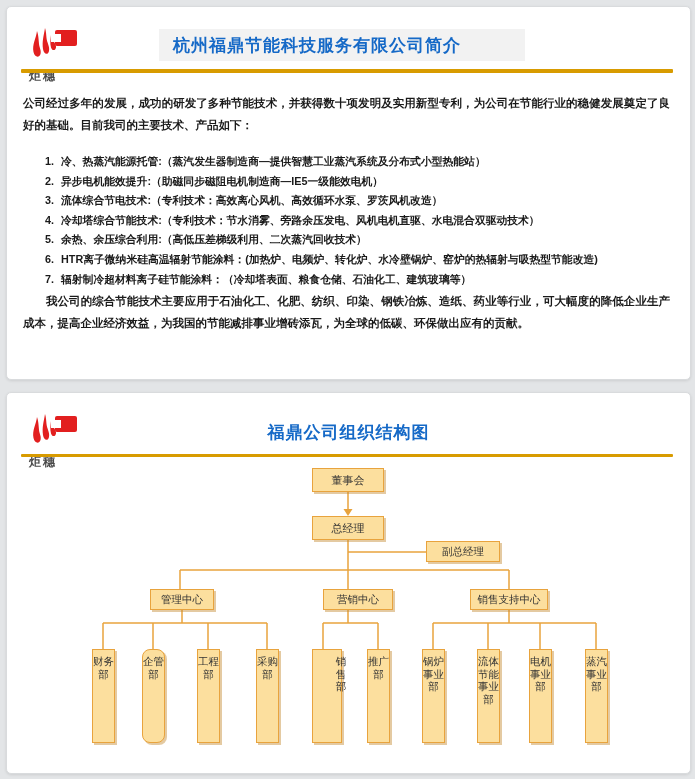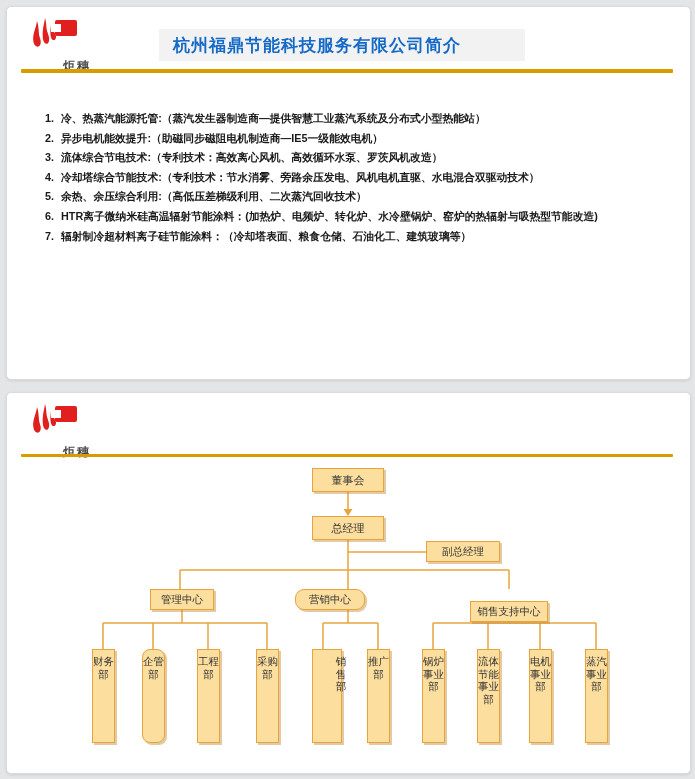--- a/index.html
+++ b/index.html
@@ -15,21 +15,21 @@
     position:absolute;left:6px;width:683px;
     background:#ffffff;
     border:1px solid #d9dbdd;
     border-radius:5px;
     box-shadow:0 1px 3px rgba(0,0,0,.10);
   }
   #card1{top:6px;height:372px;}
   #card2{top:392px;height:380px;}
 
   
-  .logo{position:absolute;left:22px;top:10px;width:62px;text-align:right;}
+  .logo{position:absolute;left:22px;top:20px;width:62px;text-align:left;}
   .logo svg{display:block;}
   .logo .logo-text{font-size:12px;font-weight:700;color:#4a4a4a;letter-spacing:2px;margin-top:1px;}
   .title-box{
     position:absolute;left:152px;top:22px;width:366px;height:32px;
     background:#f2f2f2;display:flex;align-items:center;
   }
   .title-box .ttl{font-size:17px;font-weight:700;color:#1569c7;padding-left:14px;letter-spacing:1px;text-align:center;}
   .center-title{
     position:absolute;left:0;top:28px;width:100%;text-align:center;
     font-size:17px;font-weight:700;color:#1569c7;letter-spacing:1px;
@@ -95,44 +95,47 @@
     <div class="logo-text">炬穗</div>
   </div>
 
   <div class="title-box">
     <div class="ttl">杭州福鼎节能科技服务有限公司简介</div>
   </div>
 
   <div class="gold-line"></div>
 
   <div class="content">
+    <p class="para">公司经过多年的发展，成功的研发了多种节能技术，并获得数十项发明及实用新型专利，为公司在节能行业的稳健发展奠定了良好的基础。目前我司的主要技术、产品如下：</p>
     <ol class="tech-list">
       <li>冷、热蒸汽能源托管:（蒸汽发生器制造商—提供智慧工业蒸汽系统及分布式小型热能站）</li>
       <li>异步电机能效提升:（助磁同步磁阻电机制造商—IE5一级能效电机）</li>
       <li>流体综合节电技术:（专利技术：高效离心风机、高效循环水泵、罗茨风机改造）</li>
       <li>冷却塔综合节能技术:（专利技术：节水消雾、旁路余压发电、风机电机直驱、水电混合双驱动技术）</li>
       <li>余热、余压综合利用:（高低压差梯级利用、二次蒸汽回收技术）</li>
       <li>HTR离子微纳米硅高温辐射节能涂料：(加热炉、电频炉、转化炉、水冷壁锅炉、窑炉的热辐射与吸热型节能改造)</li>
       <li>辐射制冷超材料离子硅节能涂料：（冷却塔表面、粮食仓储、石油化工、建筑玻璃等）</li>
     </ol>
+    <p class="para indent">我公司的综合节能技术主要应用于石油化工、化肥、纺织、印染、钢铁冶炼、造纸、药业等行业，可大幅度的降低企业生产成本，提高企业经济效益，为我国的节能减排事业增砖添瓦，为全球的低碳、环保做出应有的贡献。</p>
   </div>
 </div>
 
 <div class="card" id="card2">
   <div class="logo">
     <svg width="52" height="40" viewBox="0 0 52 40">
       <path d="M8 4 C7 12 3 17 4.5 25 C5.5 30 10 31.5 11.5 27 C12.5 23.5 10.5 21 10 17 C9.5 12 9.5 8 8 4 Z" fill="#e21f1f"></path>
       <path d="M16 1 C14.5 10 13 14 14 22 C14.7 27.5 19 28.5 20 24 C21 19.5 18 16 17.5 11 C17.2 7.5 17 4 16 1 Z" fill="#e21f1f"></path>
       <path d="M22 8 C21.5 13 20.8 16 22 20.5 C23 24 26.5 23.8 27 20.5 C27.5 17 24.5 15.5 24 12 C23.7 10 23.5 9.2 22 8 Z" fill="#e21f1f"></path>
       <rect x="26" y="3" width="22" height="16" rx="2" fill="#e21f1f"></rect>
       <rect x="22" y="7" width="10" height="8" fill="#ffffff"></rect>
     </svg>
     <div class="logo-text">炬穗</div>
   </div>
 
+  <div class="center-title">福鼎公司组织结构图</div>
   <div class="gold-line"></div>
 
   <div class="org">
     <svg class="lines" width="683" height="380" viewBox="0 0 683 380">
       <g stroke="#e8a33d" stroke-width="1.5" fill="none">
 
         <path d="M341 99 V117"></path>
 
         <path d="M341 147 V196"></path>
 
@@ -162,22 +165,22 @@
           <path d="M589 230 V256"></path>
       </g>
       <polygon points="336.5,116 345.5,116 341,123" fill="#e8a33d"></polygon>
     </svg>
 
     <div class="node wide" style="left:305px;top:75px;width:72px;">董事会</div>
     <div class="node wide" style="left:305px;top:123px;width:72px;">总经理</div>
     <div class="node mid" style="left:419px;top:148px;width:74px;">副总经理</div>
 
     <div class="node mid" style="left:143px;top:196px;width:64px;text-align:right;">管理中心</div>
-    <div class="node mid" style="left:288px;top:196px;width:70px;border-radius:9px;">营销中心</div>
-    <div class="node mid" style="left:463px;top:208px;width:78px;">销售支持中心</div>
+    <div class="node mid" style="left:316px;top:196px;width:70px;">营销中心</div>
+    <div class="node mid" style="left:463px;top:196px;width:78px;">销售支持中心</div>
 
     <div class="node dept" style="left:85px;top:256px;">财务部</div>
     <div class="node dept" style="left:135px;top:256px;border-radius:8px;">企管部</div>
     <div class="node dept" style="left:190px;top:256px;">工程部</div>
     <div class="node dept" style="left:249px;top:256px;">采购部</div>
     <div class="node dept" style="left:305px;top:256px;padding-left:28px;">销售部</div>
     <div class="node dept" style="left:360px;top:256px;">推广部</div>
     <div class="node dept" style="left:415px;top:256px;">锅炉事业部</div>
     <div class="node dept" style="left:470px;top:256px;">流体节能事业部</div>
     <div class="node dept" style="left:522px;top:256px;">电机事业部</div>

